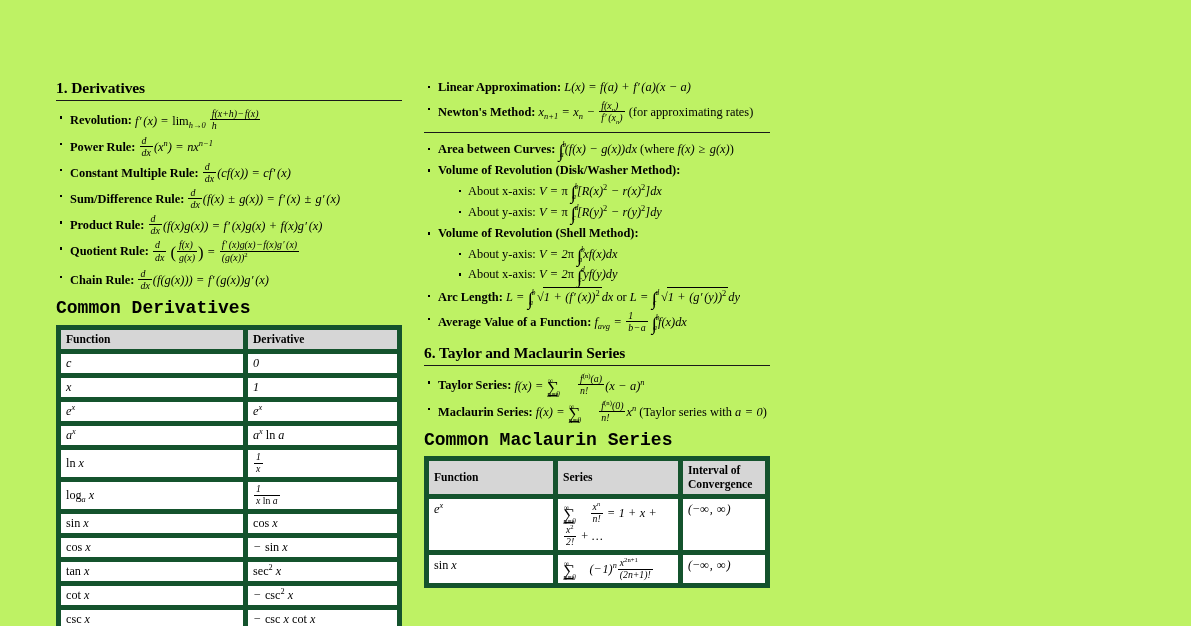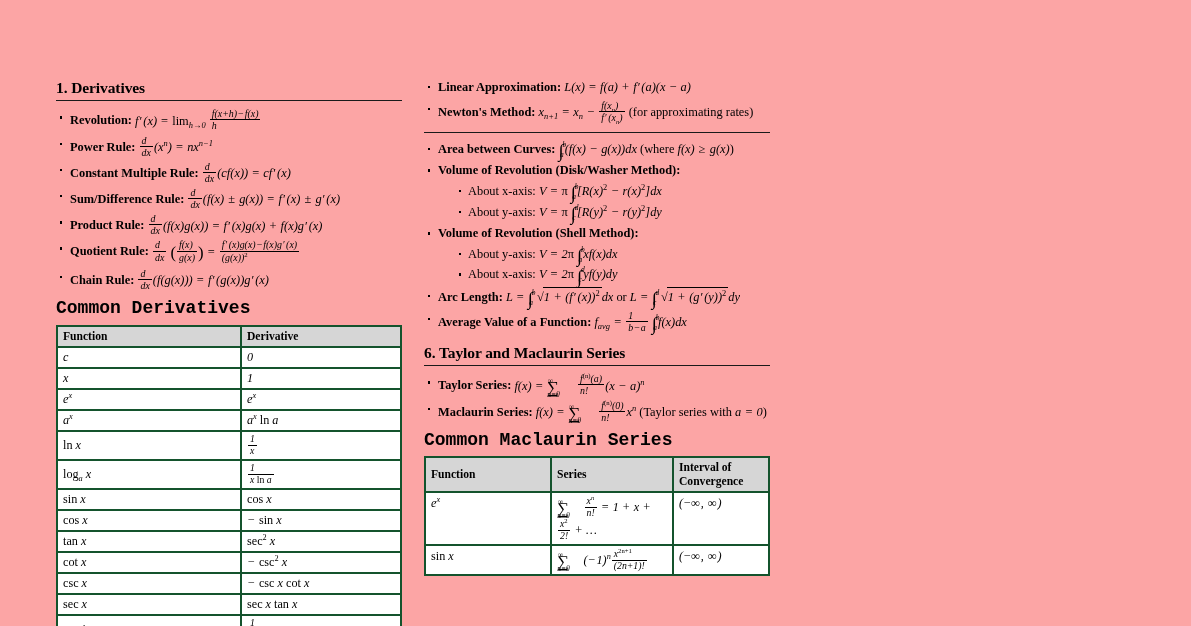--- a/index.html
+++ b/index.html
@@ -12,21 +12,21 @@
     height: 626px;
     overflow: hidden;
     font-family: "Liberation Serif", serif;
     color: #000000;
   }
 
   #page {
     position: relative;
     width: 1191px;
     height: 626px;
-    background: #fca5a5;
+    background: #bef264;
   }
 
   .column {
     position: absolute;
     top: 78px;
     width: 346px;
   }
   .col-left  { left: 56px; }
   .col-right { left: 424px; }
 
@@ -190,21 +190,21 @@
 
   
   table.reftable {
     border-collapse: collapse;
     width: 100%;
     font-size: 12.2px;
     background: #ffffff;
   }
   table.reftable th,
   table.reftable td {
-    border: 2px solid #14532d;
+    border: 5px solid #14532d;
     text-align: left;
     vertical-align: middle;
     padding: 2px 5px;
     font-weight: normal;
   }
   table.reftable th {
     background: #d6d6d6;
     font-weight: bold;
     font-size: 11.6px;
     padding: 3px 5px;

